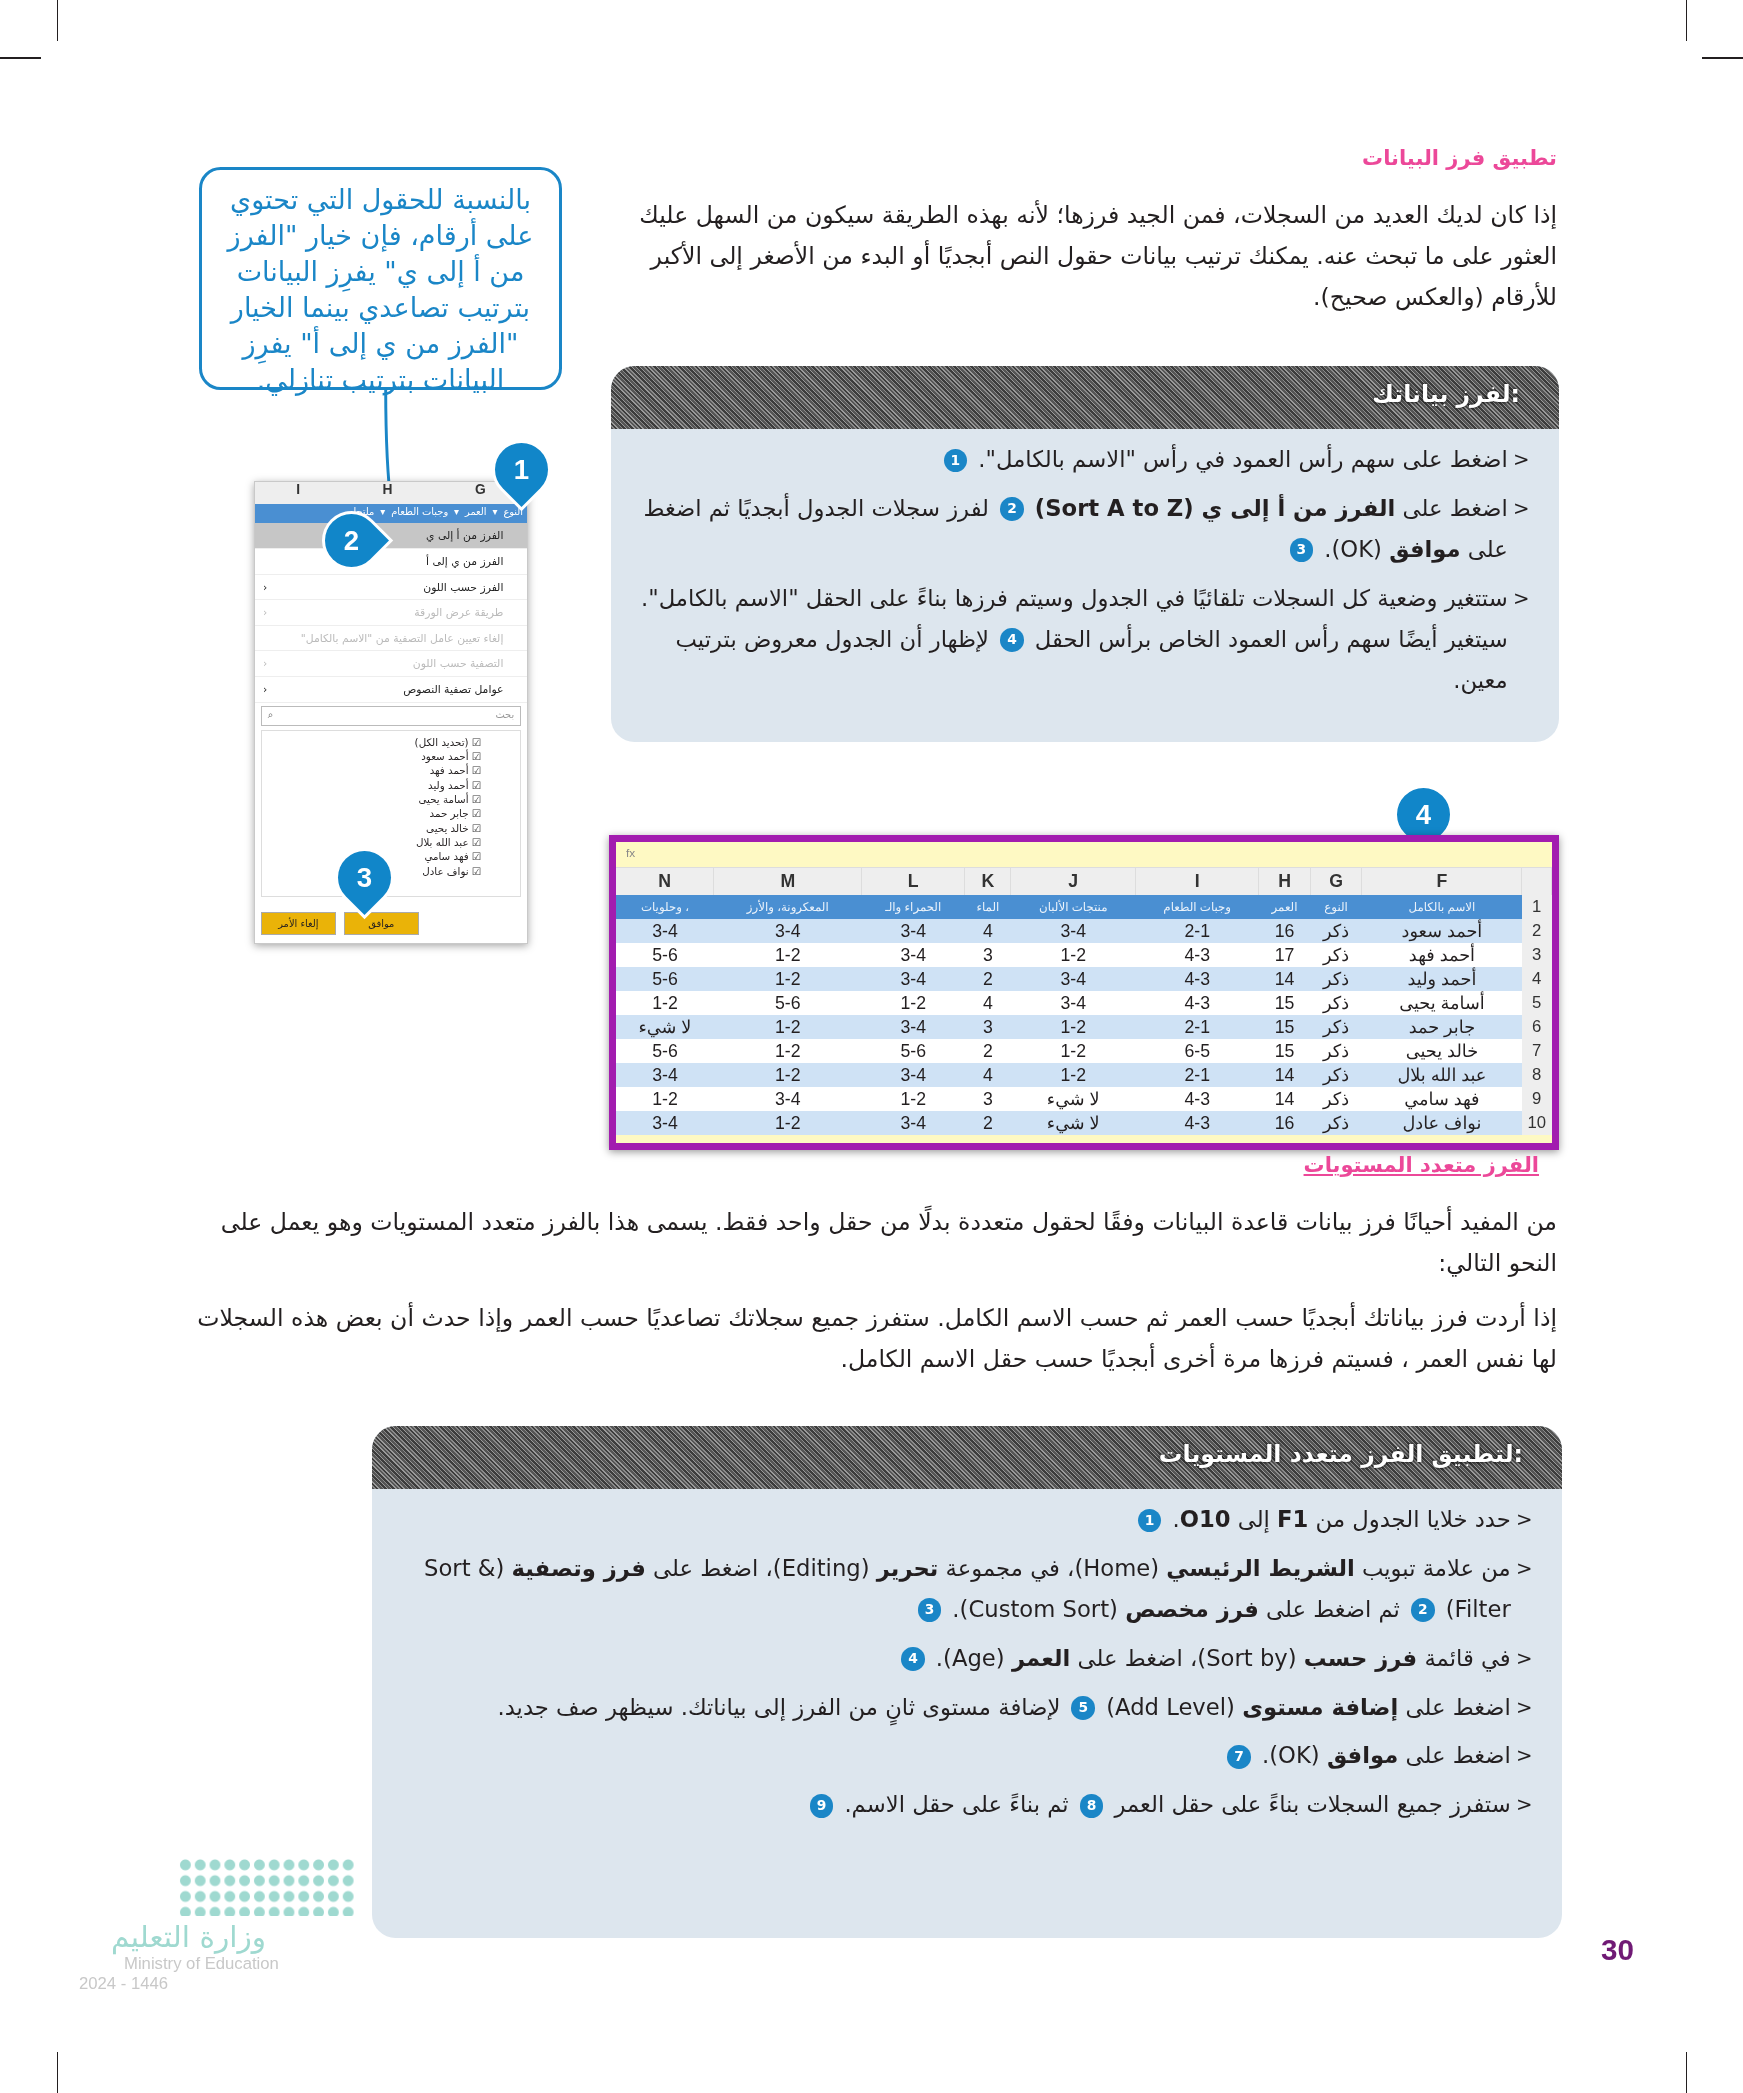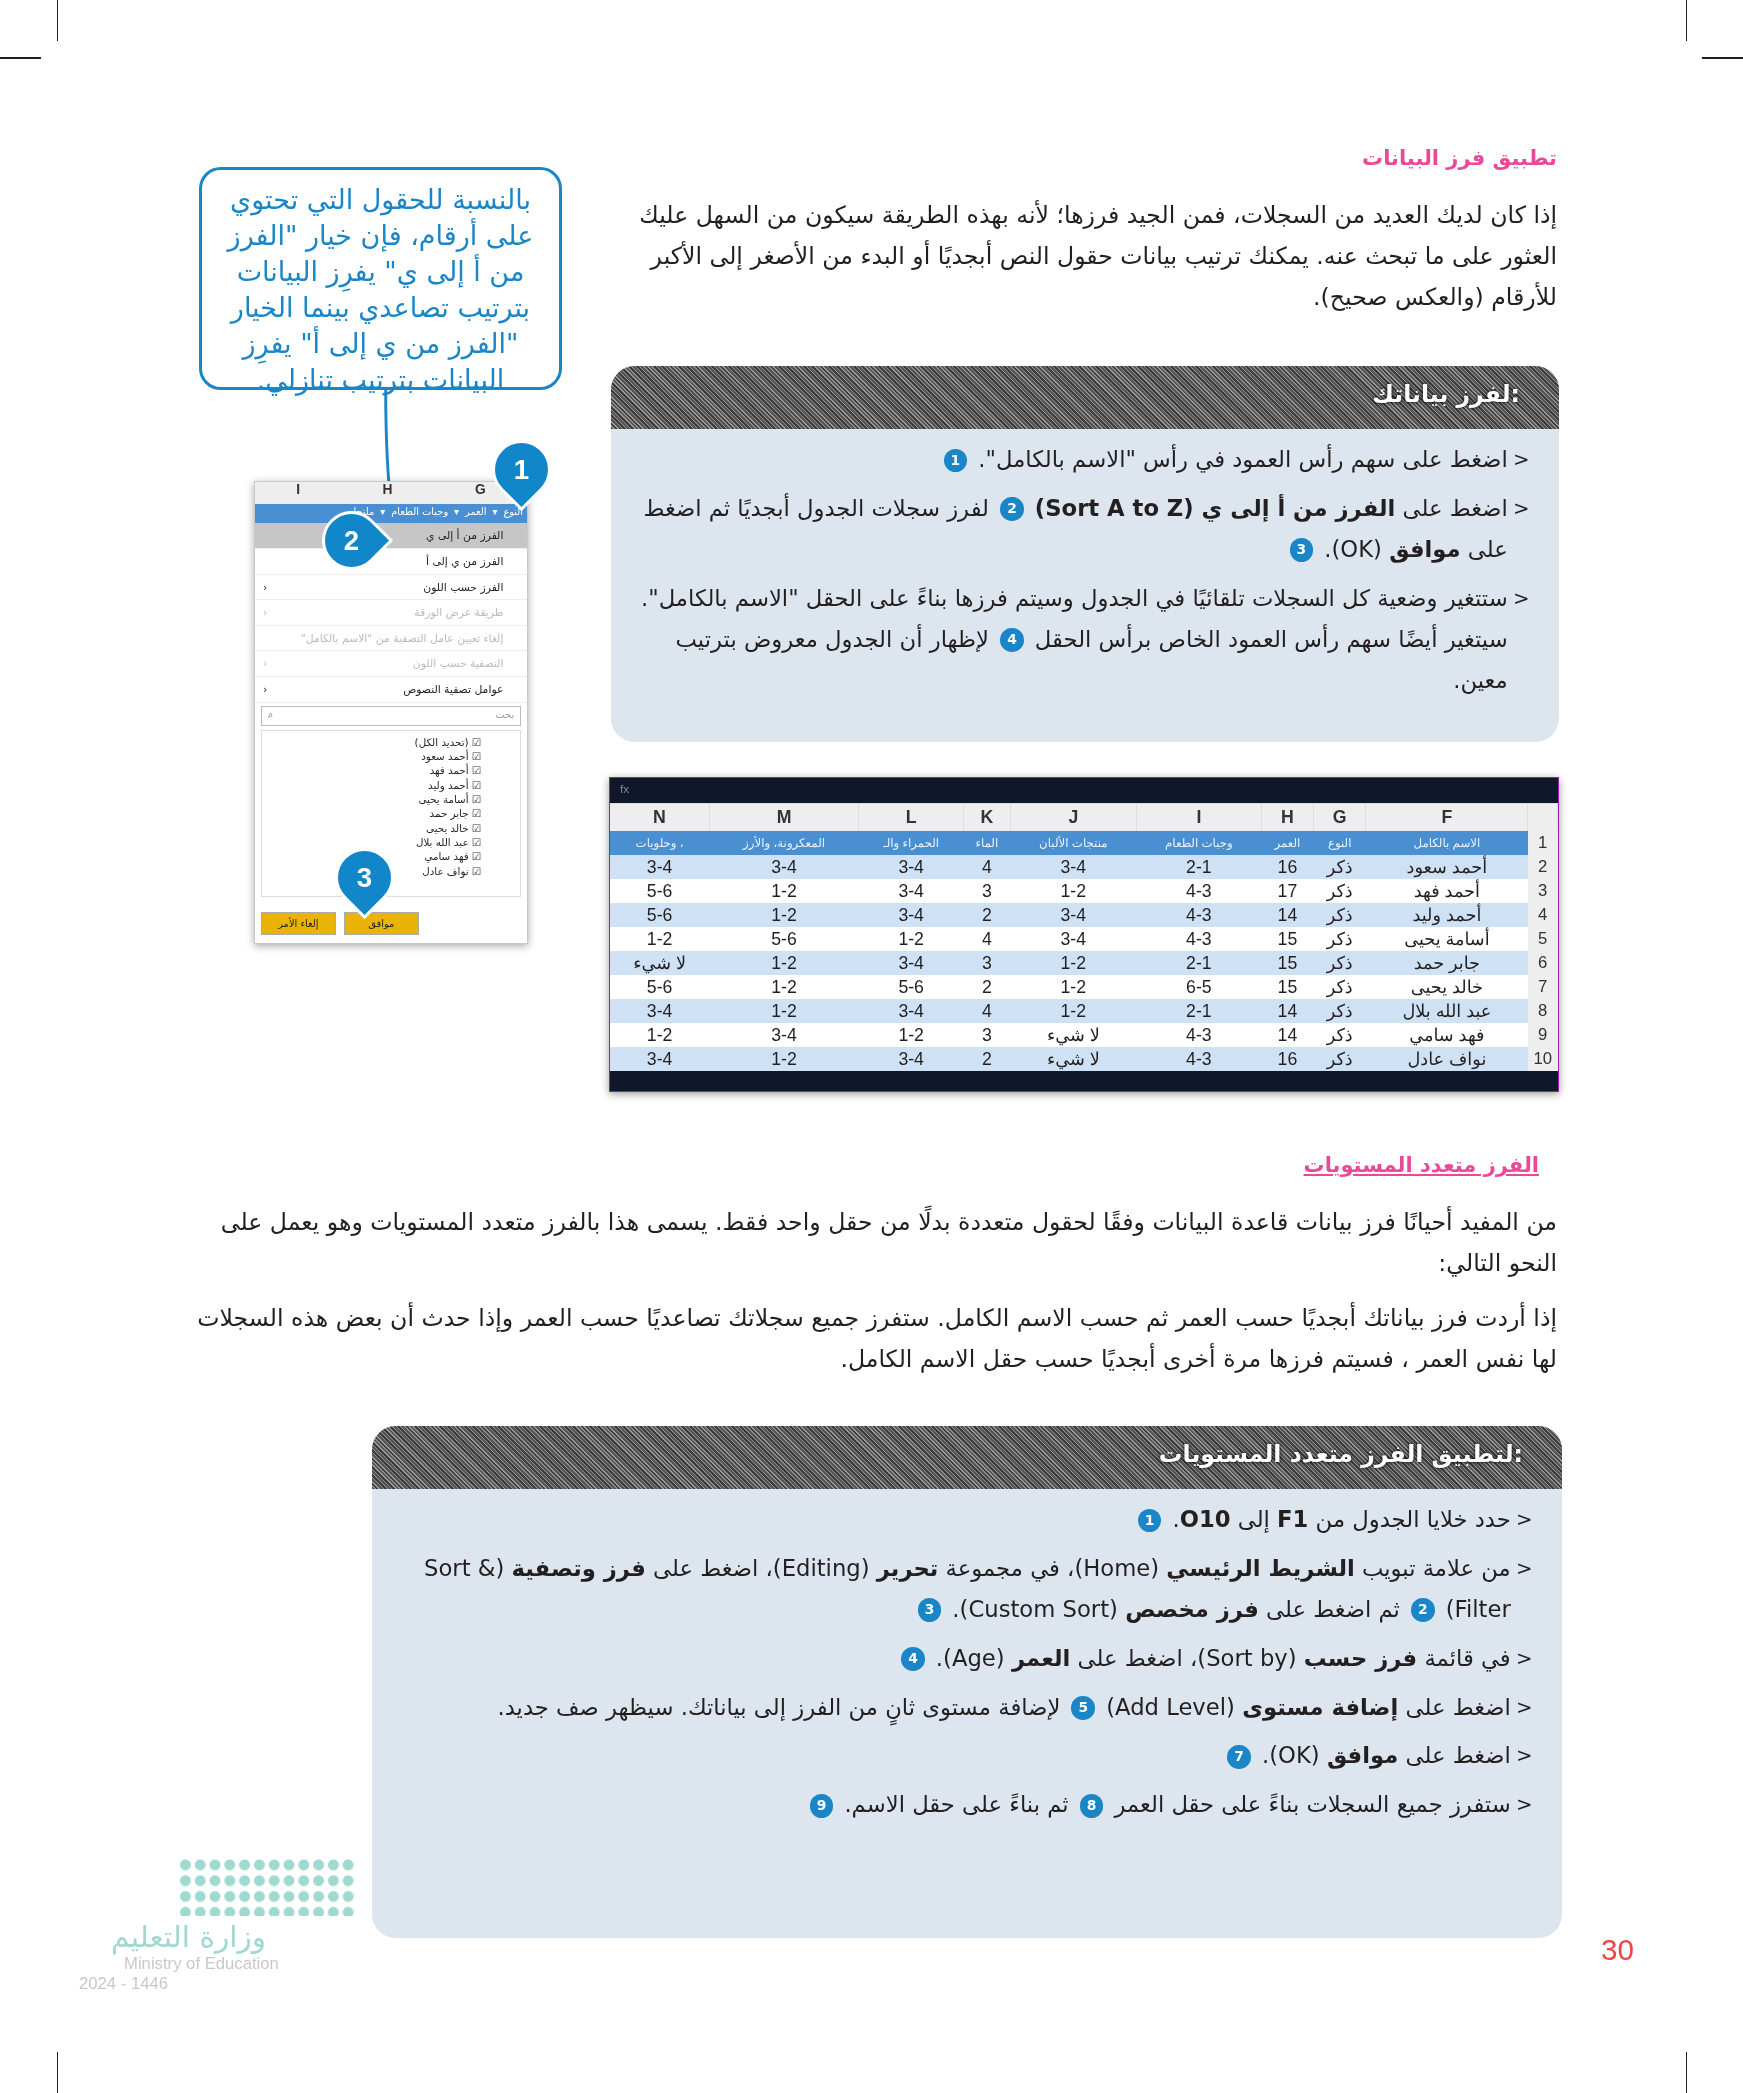--- a/index.html
+++ b/index.html
@@ -26,37 +26,37 @@
   .menu-item { height: 25.6px; line-height: 25.6px; padding-right: 23.6px; color: #222; border-bottom: 1px solid #eee; position: relative; }
   .menu-item.dim { color: #bbb; }
   .menu-item.sel { background: #c6c6c6; }
   .menu-item .arr { position: absolute; left: 7.9px; }
   .menu-search { margin: 3.9px 5.9px; height: 19.7px; border: 1px solid #bbb; font-size: 9.9px; color: #999; padding: 2px 5.9px; }
   .menu-list { margin: 3.9px 5.9px; height: 167px; border: 1px solid #ddd; padding: 3.9px 39px 3.9px 3.9px; }
   .menu-list div { font-size: 10.3px; line-height: 14.3px; }
   .menu-list div::before { content: "☑ "; color: #333; }
   .menu-btns { position: absolute; bottom: 7.9px; left: 5.9px; display: flex; gap: 7.9px; direction: ltr; }
   .menu-btns div { width: 75px; height: 23.6px; border: 1px solid #aaa; background: #eab308; font-size: 9.9px; text-align: center; line-height: 21.7px; }
-  .sheet { position: absolute; left: 609px; top: 777px; width: 950px; height: 315px; background: #0f172a; box-shadow: 0 2px 7.9px rgba(0,0,0,.4); border: 1px solid #a21caf; font-family: "Liberation Sans", sans-serif; }
+  .sheet { position: absolute; left: 609px; top: 835px; width: 950px; height: 315px; background: #fef9c3; box-shadow: 0 2px 7.9px rgba(0,0,0,.4); border: 7px solid #a21caf; font-family: "Liberation Sans", sans-serif; }
   .formula { height: 25.6px; border-bottom: 1px solid #ddd; font-size: 11.8px; color: #888; padding: 3.9px 9.9px; }
   .sheet table { border-collapse: collapse; width: 100%; direction: rtl; }
   .sheet td, .sheet th { text-align: center; font-size: 17.7px; height: 24px; padding: 0 2px; }
   .sheet .colrow th { background: #eeeeee; color: #333; font-size: 17.7px; font-weight: bold; height: 27.6px; border-right: 1px solid #ddd; }
   .sheet .hdr td { background: #4a8fd2; color: #eaf2fb; font-size: 11.8px; white-space: nowrap; overflow: hidden; }
   .sheet tr.odd td { background: #cfe2f5; }
   .sheet tr.even td { background: #fff; }
   .sheet td.rn { background: #eeeeee !important; color: #333; width: 29.6px; font-size: 16.7px; }
   .logo { position: absolute; left: 79px; top: 1857px; }
   .logo .dots { width: 177px; height: 59px; margin-right: 0; margin-left: 99px;
     background-image: radial-gradient(circle, #9fd9d0 4.9px, transparent 5.9px);
     background-size: 14.8px 15.8px; }
   .logo .ar { color: #9fd9d0; font-size: 29.6px; margin-top: 3.9px; text-align: right; width: 187px; direction: rtl; }
   .logo .en { color: #c8c8c8; font-size: 16.7px; font-family: "Liberation Sans", sans-serif; margin-left: 45px; }
   .logo .yr { color: #c8c8c8; font-size: 16.7px; font-family: "Liberation Sans", sans-serif; }
-  .page-num { position: absolute; left: 1601px; top: 1933px; color: #ef4444; font-size: 29.6px; font-weight: normal; font-family: "Liberation Sans", sans-serif; }
+  .page-num { position: absolute; left: 1601px; top: 1933px; color: #701a75; font-size: 29.6px; font-weight: bold; font-family: "Liberation Sans", sans-serif; }
 </style>
 </head>
 <body>
 
 <div class="crop" style="left:57px;top:0;width:1px;height:41px;"></div>
 <div class="crop" style="left:0;top:57px;width:41px;height:2px;"></div>
 <div class="crop" style="left:1686px;top:0;width:1px;height:41px;"></div>
 <div class="crop" style="left:1702px;top:57px;width:41px;height:2px;"></div>
 <div class="crop" style="left:57px;top:2052px;width:1px;height:41px;"></div>
 <div class="crop" style="left:1686px;top:2052px;width:1px;height:41px;"></div>

